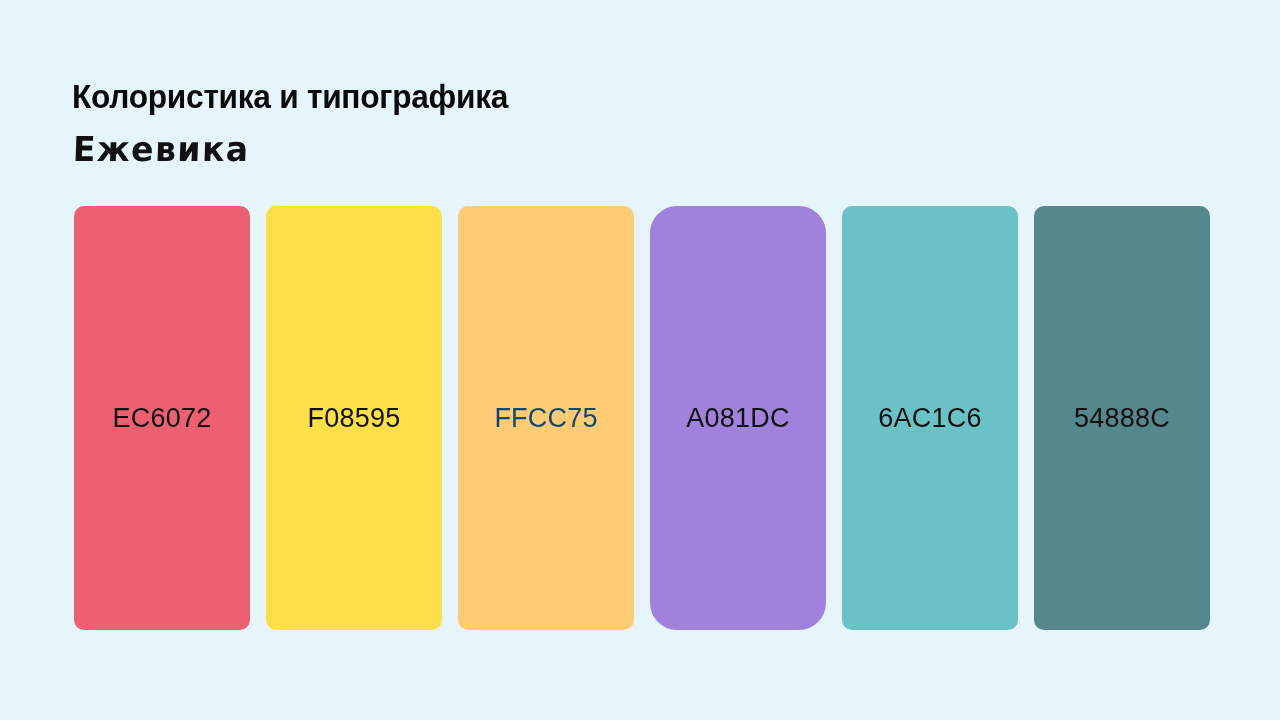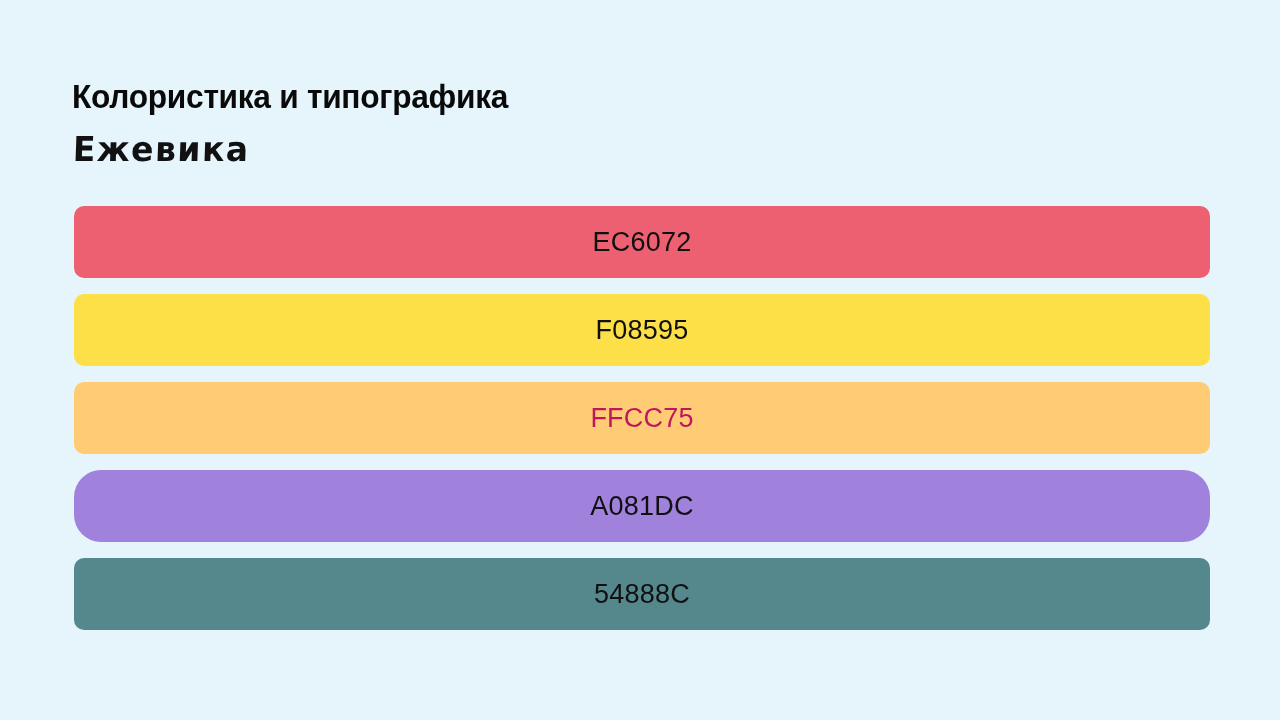--- a/index.html
+++ b/index.html
@@ -58,21 +58,21 @@
   }
 
   
   #palette {
     position: absolute;
     left: 74px;
     top: 206px;
     width: 1136px;
     height: 424px;
     display: flex;
-    flex-direction: column;
+    flex-direction: row;
     gap: 16px;
   }
 
   .swatch {
     flex: 1 1 0;
     height: 424px;
     border-radius: 10px;
     display: flex;
     align-items: center;
     justify-content: center;
@@ -102,23 +102,26 @@
   </div>
 
   <div id="palette">
       <div class="swatch" style="background: rgb(236, 96, 114);">
         <span class="swatch-label" style="color: rgb(16, 16, 16);">EC6072</span>
       </div>
       <div class="swatch" style="background: #fde047;">
         <span class="swatch-label" style="color: rgb(16, 16, 16);">F08595</span>
       </div>
       <div class="swatch" style="background: rgb(255, 204, 117);">
-        <span class="swatch-label" style="color: #be185d;">FFCC75</span>
+        <span class="swatch-label" style="color: #0c4a6e;">FFCC75</span>
       </div>
       <div class="swatch" style="background: rgb(160, 129, 220); border-radius: 27px;">
         <span class="swatch-label" style="color: rgb(16, 16, 16);">A081DC</span>
+      </div>
+      <div class="swatch" style="background: rgb(106, 193, 198);">
+        <span class="swatch-label" style="color: rgb(16, 16, 16);">6AC1C6</span>
       </div>
       <div class="swatch" style="background: rgb(84, 136, 140);">
         <span class="swatch-label" style="color: rgb(16, 16, 16);">54888C</span>
       </div>
     </div>
 
 </div>
 
 </body></html>

